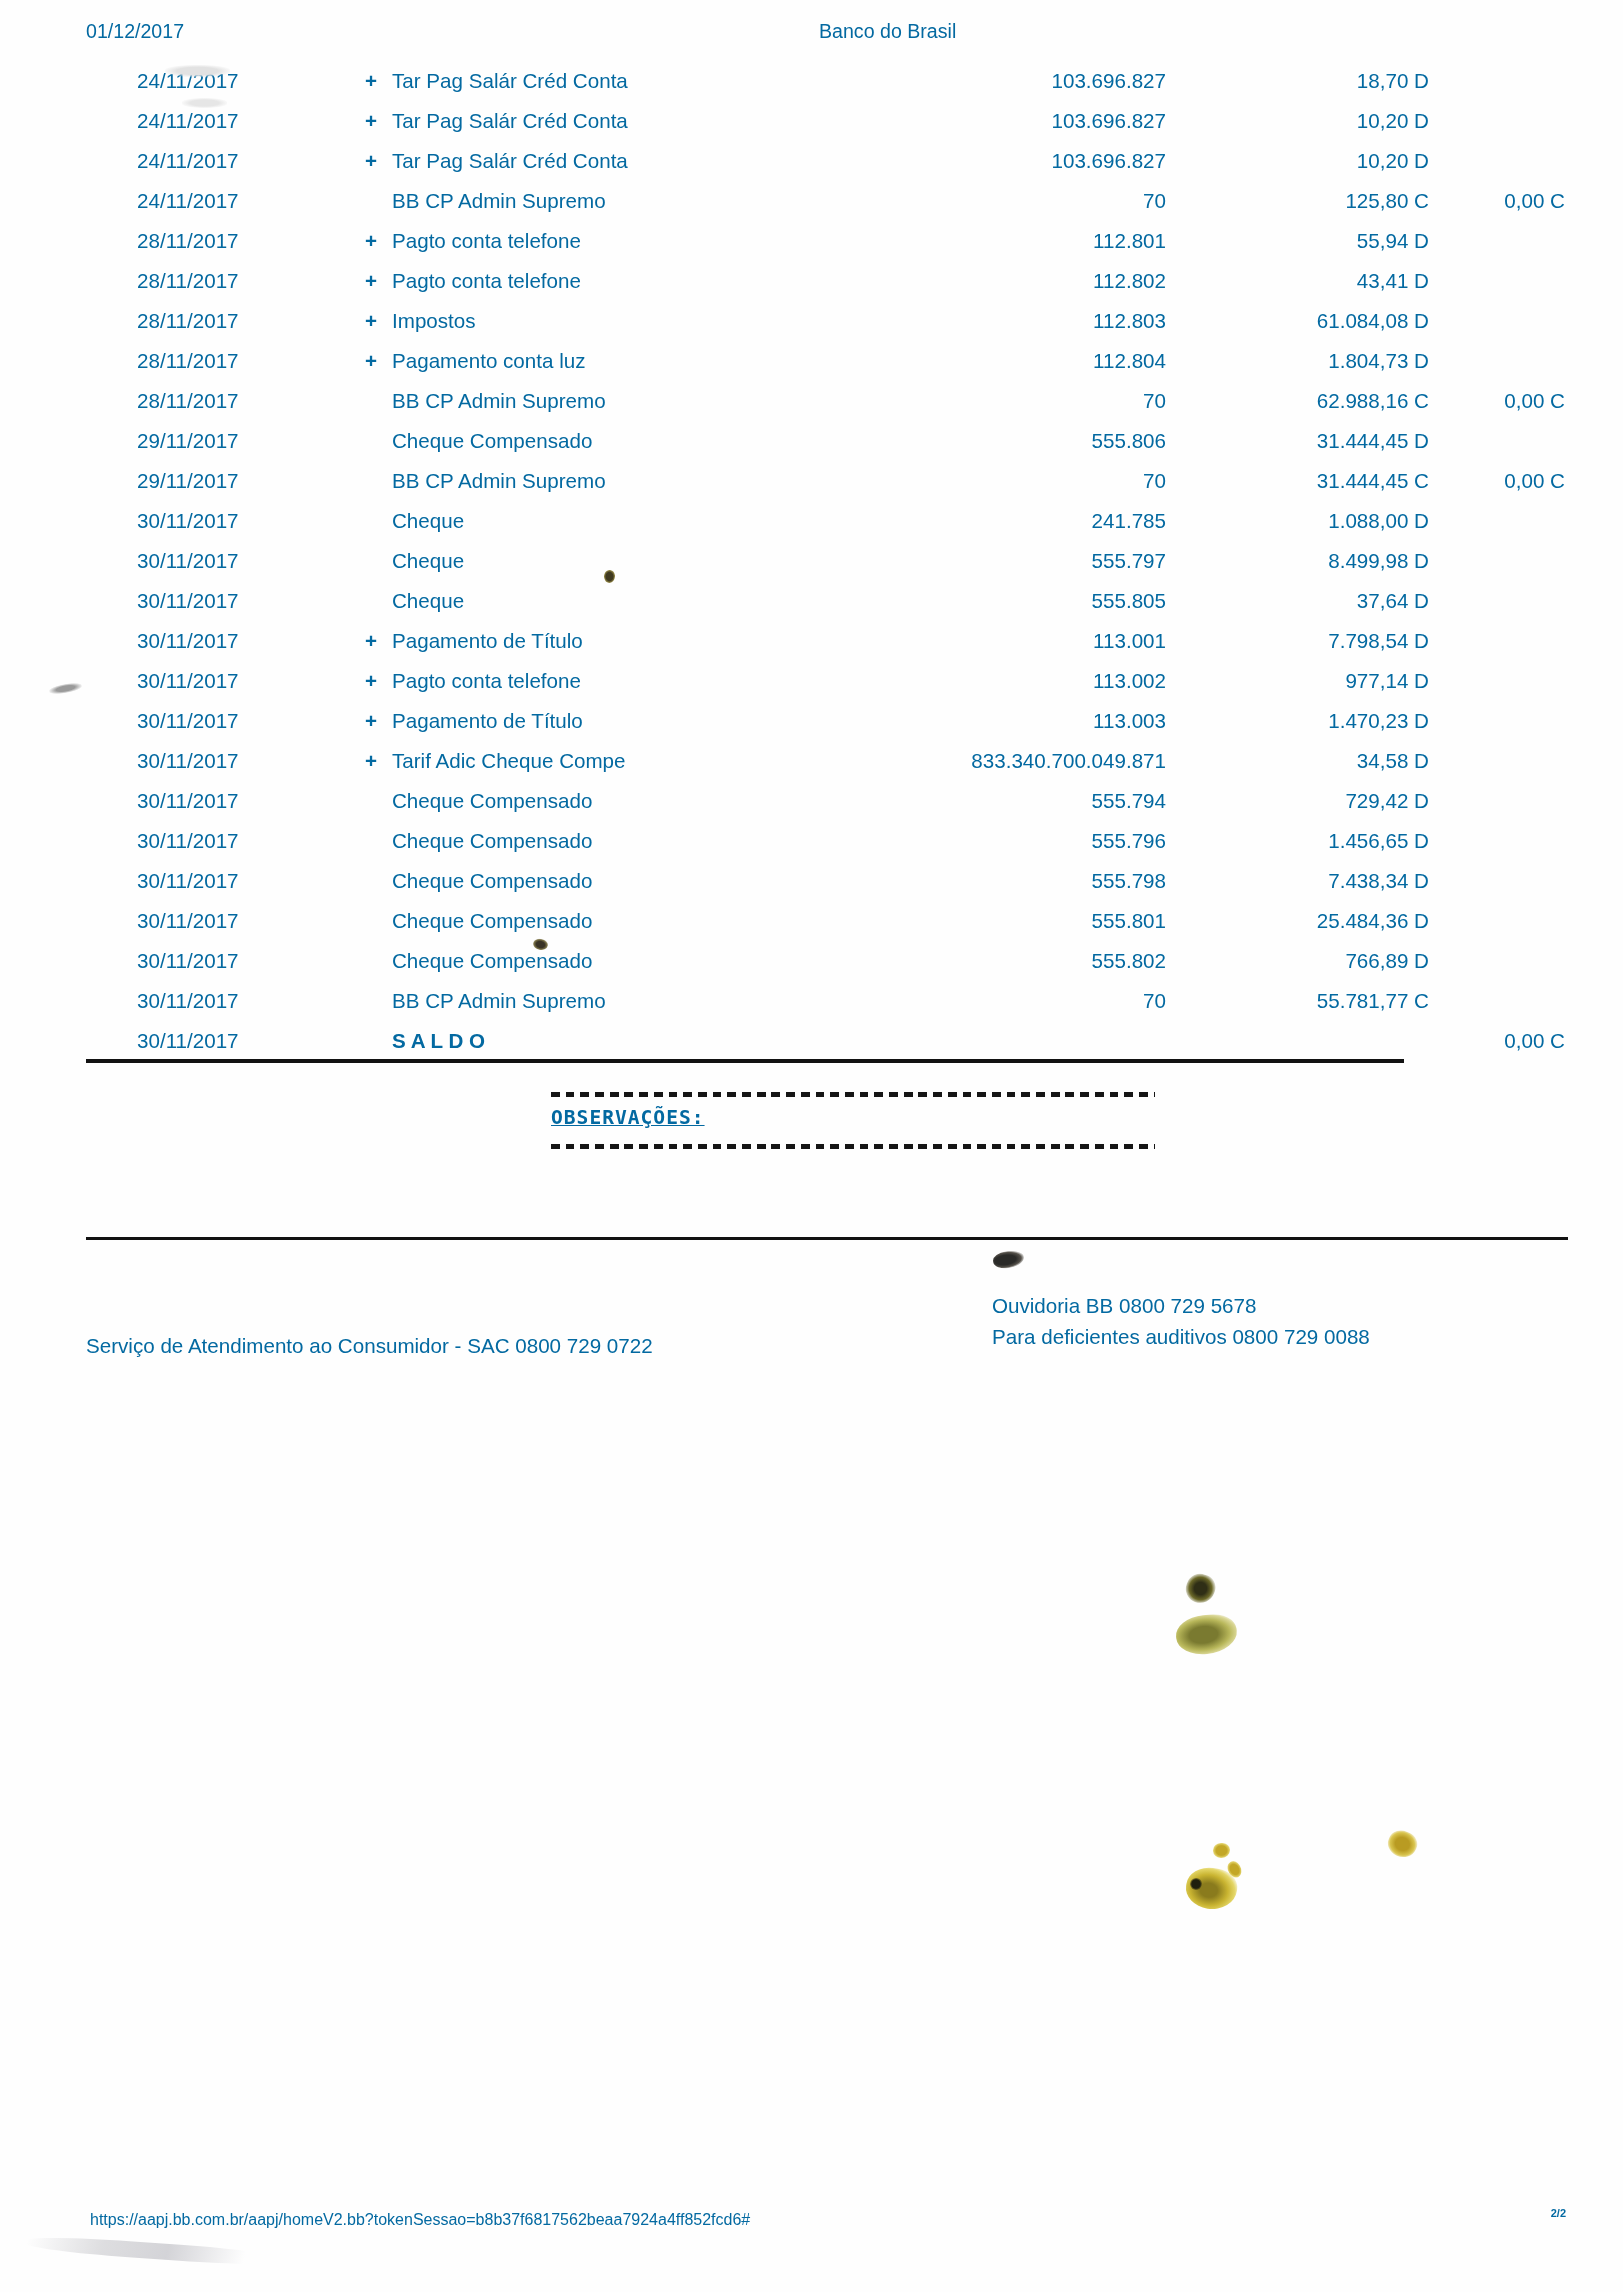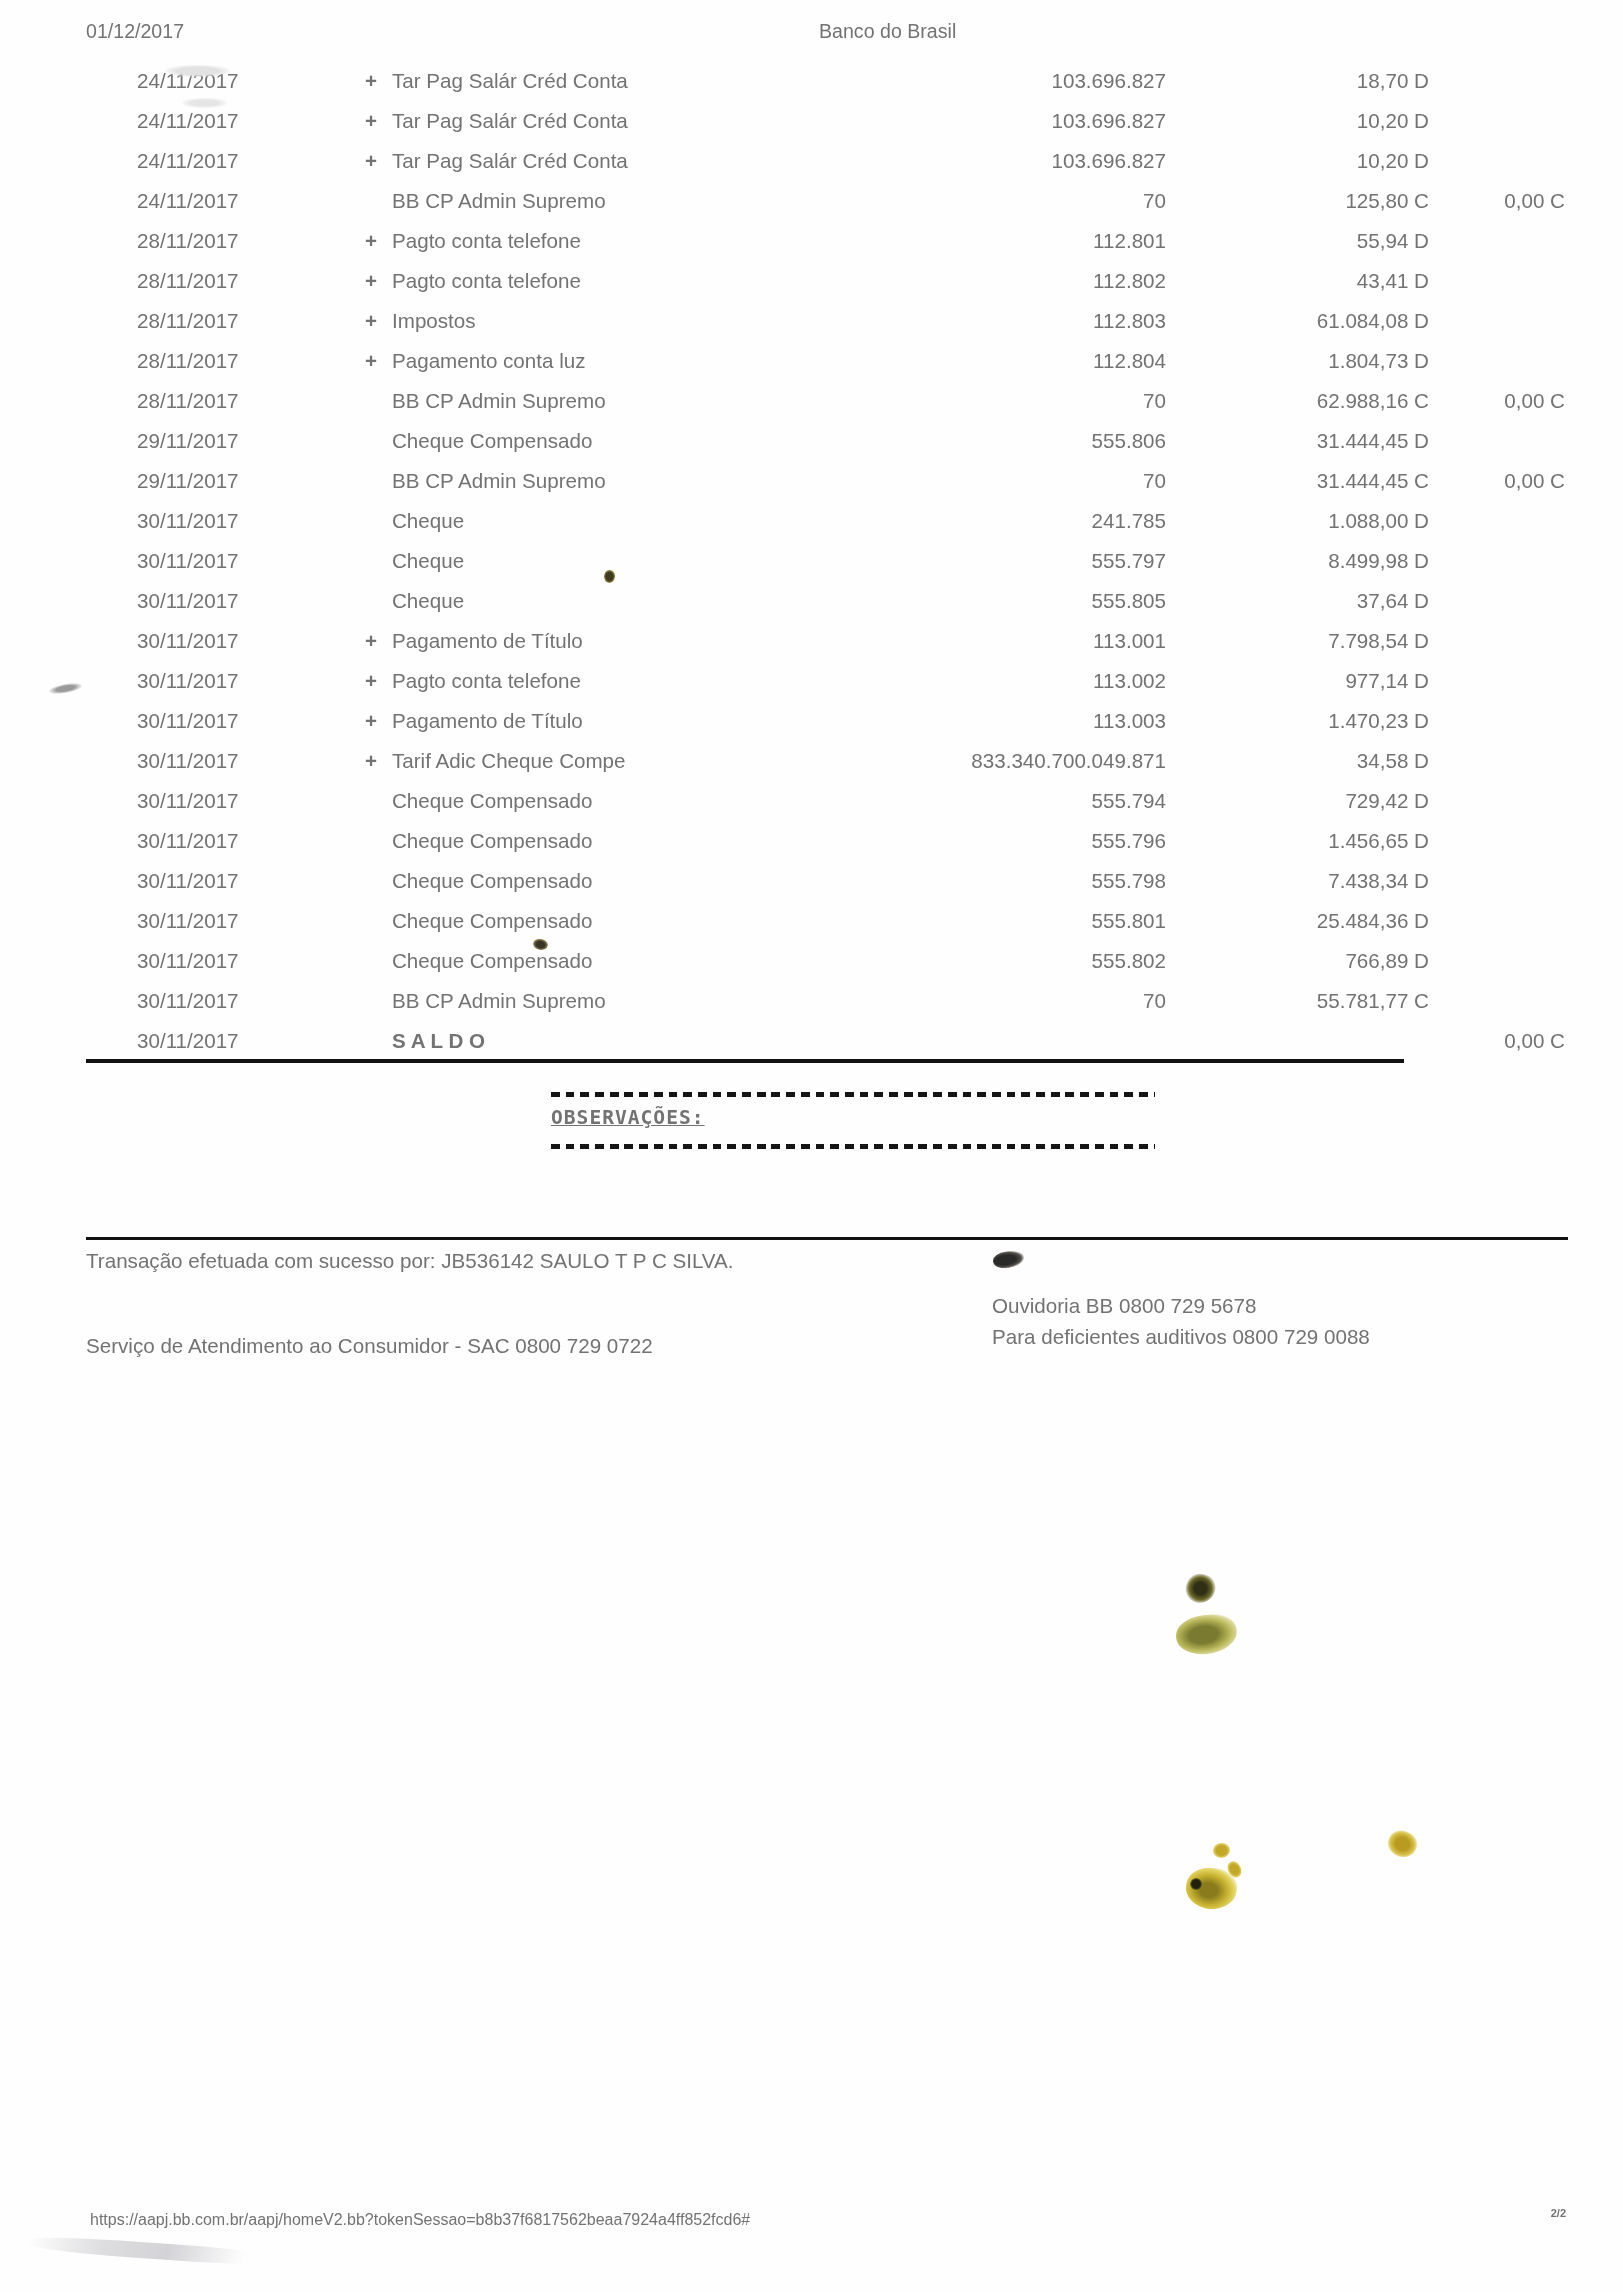--- a/index.html
+++ b/index.html
@@ -1,18 +1,18 @@
 <!DOCTYPE html>
 <html><head>
 <meta charset="utf-8">
 <style>
   html,body{margin:0;padding:0;background:#9a9a9a;}
   .page{
     position:relative;width:1623px;height:2293px;background:#fefefe;
-    font-family:"Liberation Sans",sans-serif;color:#737373;overflow:hidden;
+    font-family:"Liberation Sans",sans-serif;color:#0369a1;overflow:hidden;
   }
   
   .hdr-date{position:absolute;left:86px;top:19.6px;font-size:19.6px;}
   .hdr-title{position:absolute;left:819px;top:19.6px;font-size:19.6px;}
   
   .ttable{position:absolute;left:0;top:61px;width:1419px;}
   .trow{position:relative;height:40px;width:100%;}
   .tcell{position:absolute;top:50%;transform:translateY(-50%);font-size:20.6px;white-space:nowrap;}
   .tcell.date{left:137px;}
   .tcell.sign{left:365px;width:21.6px;font-weight:bold;}
@@ -255,21 +255,20 @@
     </div>
 
   <div class="rule r1"></div>
 
   <div class="dash-line dash1"></div>
   <div class="obs-label">OBSERVAÇÕES:</div>
   <div class="dash-line dash2"></div>
 
   <div class="rule r2"></div>
 
-  <div class="ft trans">Transação efetuada com sucesso por: JB536142 SAULO T P C SILVA.</div>
   <div class="ft sac">Serviço de Atendimento ao Consumidor - SAC 0800 729 0722</div>
   <div class="ft ouvi">Ouvidoria BB 0800 729 5678</div>
   <div class="ft deaf">Para deficientes auditivos 0800 729 0088</div>
 
   <div class="url">https://aapj.bb.com.br/aapj/homeV2.bb?tokenSessao=b8b37f6817562beaa7924a4ff852fcd6#</div>
   <div class="pageno">2/2</div>
 
   <div class="stain" style="left:993px;top:1251px;width:31px;height:16.7px;background:radial-gradient(ellipse at 40% 50%,#2a2a28 0 40%,#55514a 60%,transparent 75%);transform:rotate(-8deg);"></div>
   <div class="stain" style="left:604px;top:570px;width:10.8px;height:12.7px;background:radial-gradient(#403a20 0 45%,#8a7f40 65%,transparent 80%);"></div>
   <div class="stain" style="left:533px;top:939px;width:14.7px;height:10.8px;background:radial-gradient(#3a3426 0 40%,#7d7448 62%,transparent 80%);transform:rotate(12deg);"></div>

